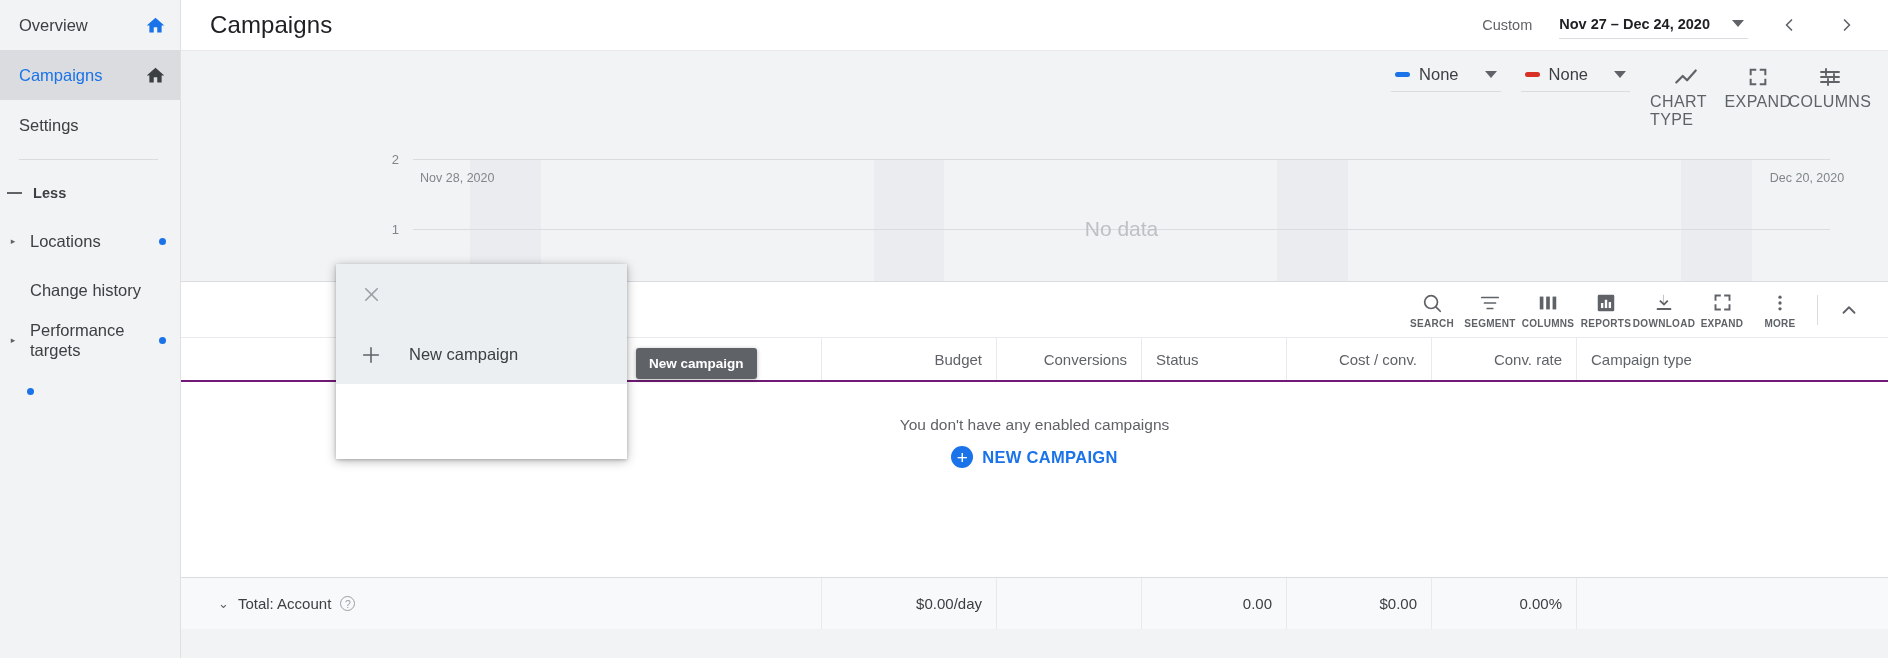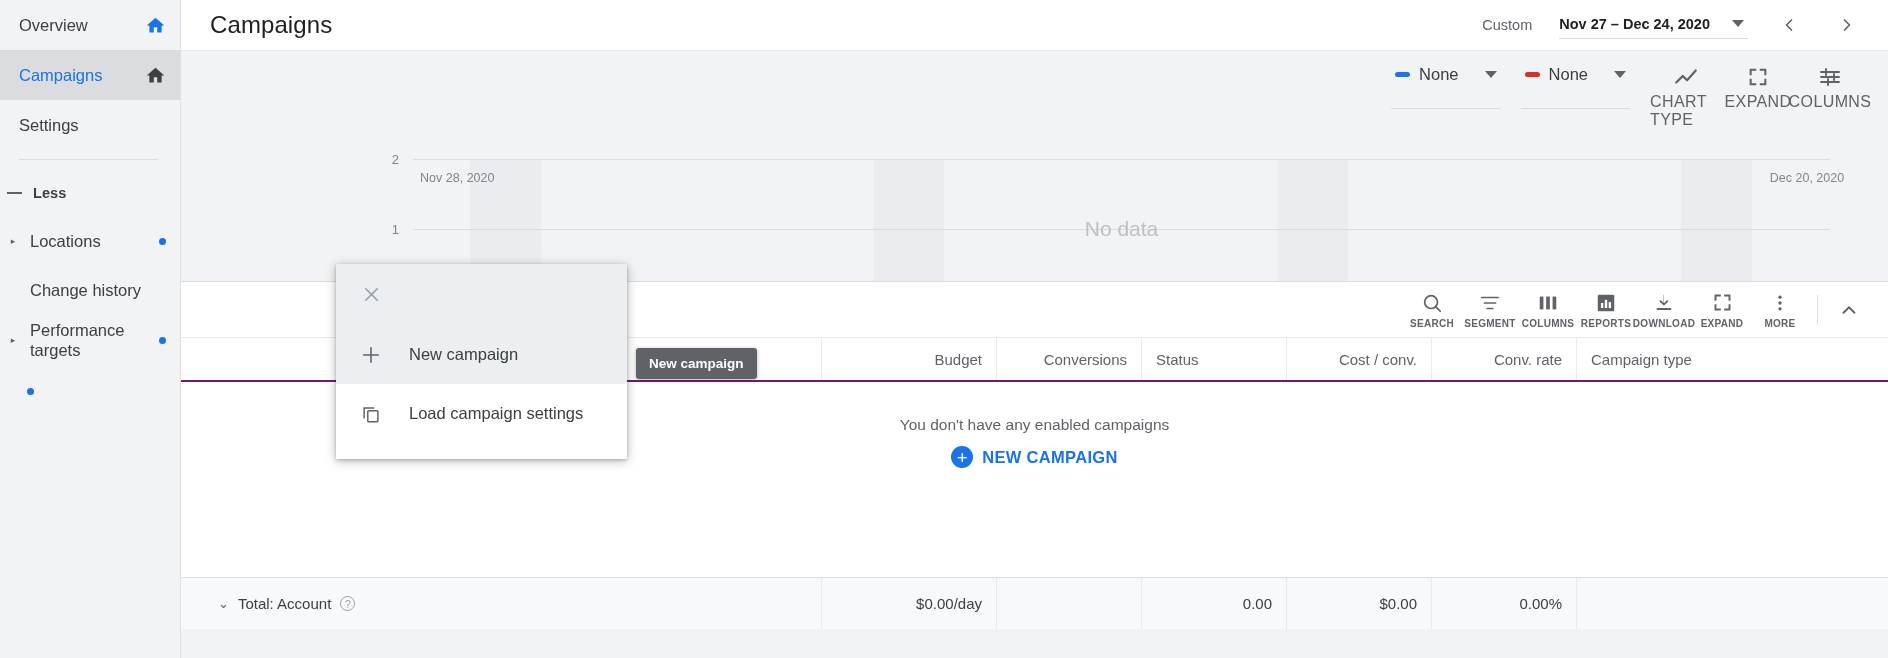--- a/index.html
+++ b/index.html
@@ -82,21 +82,21 @@
   }
 
   
   .chart-panel { position: relative; height: 280px; background: #f1f3f4; }
   .chart-toolbar {
     height: 62px; display: flex; align-items: flex-start; justify-content: flex-end;
     padding: 12px 22px 0 0; gap: 0;
   }
   .metric-sel {
     display: flex; align-items: center; border-bottom: 1px solid #dadce0;
-    padding: 2px 4px 24px 4px; margin-right: 20px; cursor: pointer; min-width: 98px;
+    padding: 2px 4px 7px 4px; margin-right: 20px; cursor: pointer; min-width: 98px;
   }
   .metric-sel .swatch { width: 15px; height: 5px; border-radius: 3px; margin-right: 9px; }
   .metric-sel .mtxt { font-size: 16.5px; color: #3c4043; }
   .metric-sel .tri {
     width: 0; height: 0; border-left: 6px solid transparent; border-right: 6px solid transparent;
     border-top: 7px solid #5f6368; margin-left: 26px;
   }
   .tool-btn {
     width: 72px; display: flex; flex-direction: column; align-items: center;
     cursor: pointer; color: #5f6368; padding-top: 1px;
@@ -520,27 +520,18 @@
       </div>
       <div class="popup-item hover">
         <span class="pi-icon">
           <svg width="22" height="22" viewBox="0 0 24 24" fill="none" stroke="#5f6368" stroke-width="1.7" stroke-linecap="round">
               <line x1="12" y1="4" x2="12" y2="20"></line>
               <line x1="4" y1="12" x2="20" y2="12"></line>
             </svg>
         </span>
         <span>New campaign</span>
       </div>
-      <div class="popup-item">
-        <span class="pi-icon">
-          <svg width="22" height="22" viewBox="0 0 24 24" fill="none" stroke="#5f6368" stroke-width="1.6">
-              <rect x="8.5" y="8.5" width="11" height="12" rx="1"></rect>
-              <polyline points="15.5 5.5 4.5 5.5 4.5 17"></polyline>
-            </svg>
-        </span>
-        <span>Load campaign settings</span>
-      </div>
     </div>
 
     <div class="tooltip">New campaign</div>
 
   </div>
 </div>
 
 </body></html>

